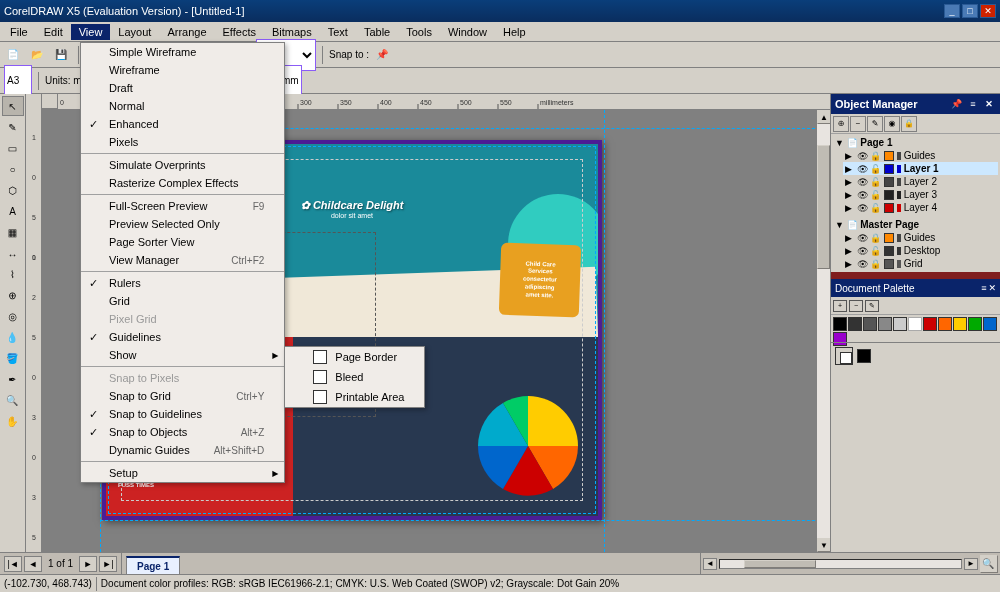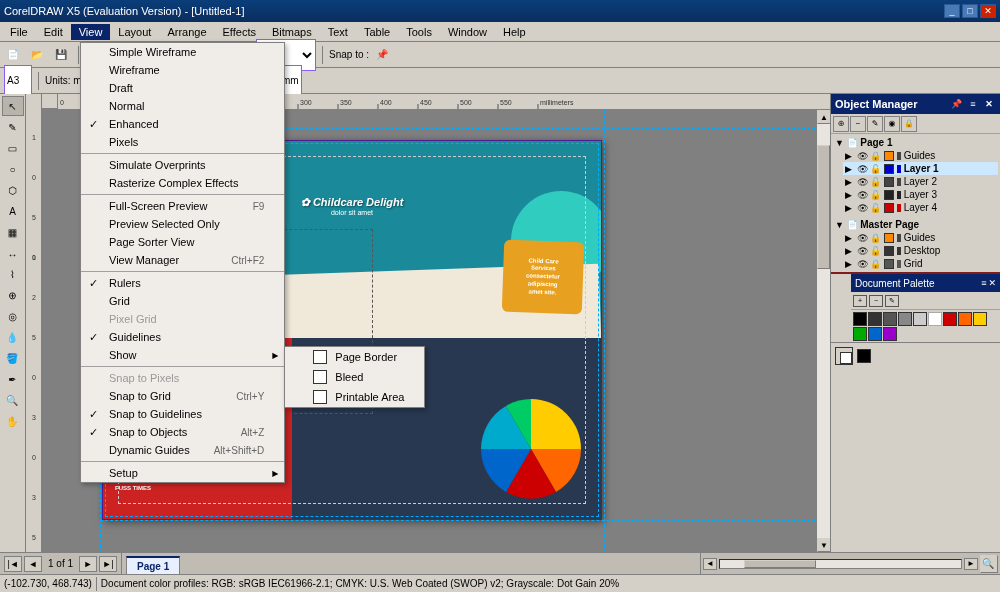--- a/index.html
+++ b/index.html
@@ -132,21 +132,21 @@
       top: 16px; left: 16px; right: 0; bottom: 0;
       background: #808080;
       overflow: hidden;
     }
     
     .doc-canvas {
       position: absolute;
       top: 30px; left: 60px;
       width: 500px; height: 380px;
       background: white;
-      border: 1px solid #4c1d95;
+      border: 4px solid #4c1d95;
       box-shadow: 2px 2px 8px rgba(0,0,0,0.5);
       overflow: hidden;
     }
 
     
     .brochure {
       width: 100%; height: 100%;
       position: relative;
       background: white;
       overflow: hidden;
@@ -194,22 +194,21 @@
     }
     .tree-expand { width: 10px; font-size: 9px; cursor: pointer; }
     .color-swatch { width: 10px; height: 10px; display: inline-block; border: 1px solid #333; }
     .tree-label { font-size: 10px; }
     .indent-1 { margin-left: 10px; }
     .tree-page { font-weight: bold; color: #000; }
 
     
     .doc-palette {
       height: 70px;
-      border-top: 2px solid #7f1d1d;
-      padding-left: 20px;
+      border-top: 7px solid #7f1d1d;
     }
     .palette-header {
       background: #0a246a;
       color: white;
       height: 18px;
       display: flex; align-items: center; justify-content: space-between;
       padding: 0 4px; font-size: 10px;
     }
     .palette-toolbar {
       height: 18px; display: flex; align-items: center; gap: 2px;

